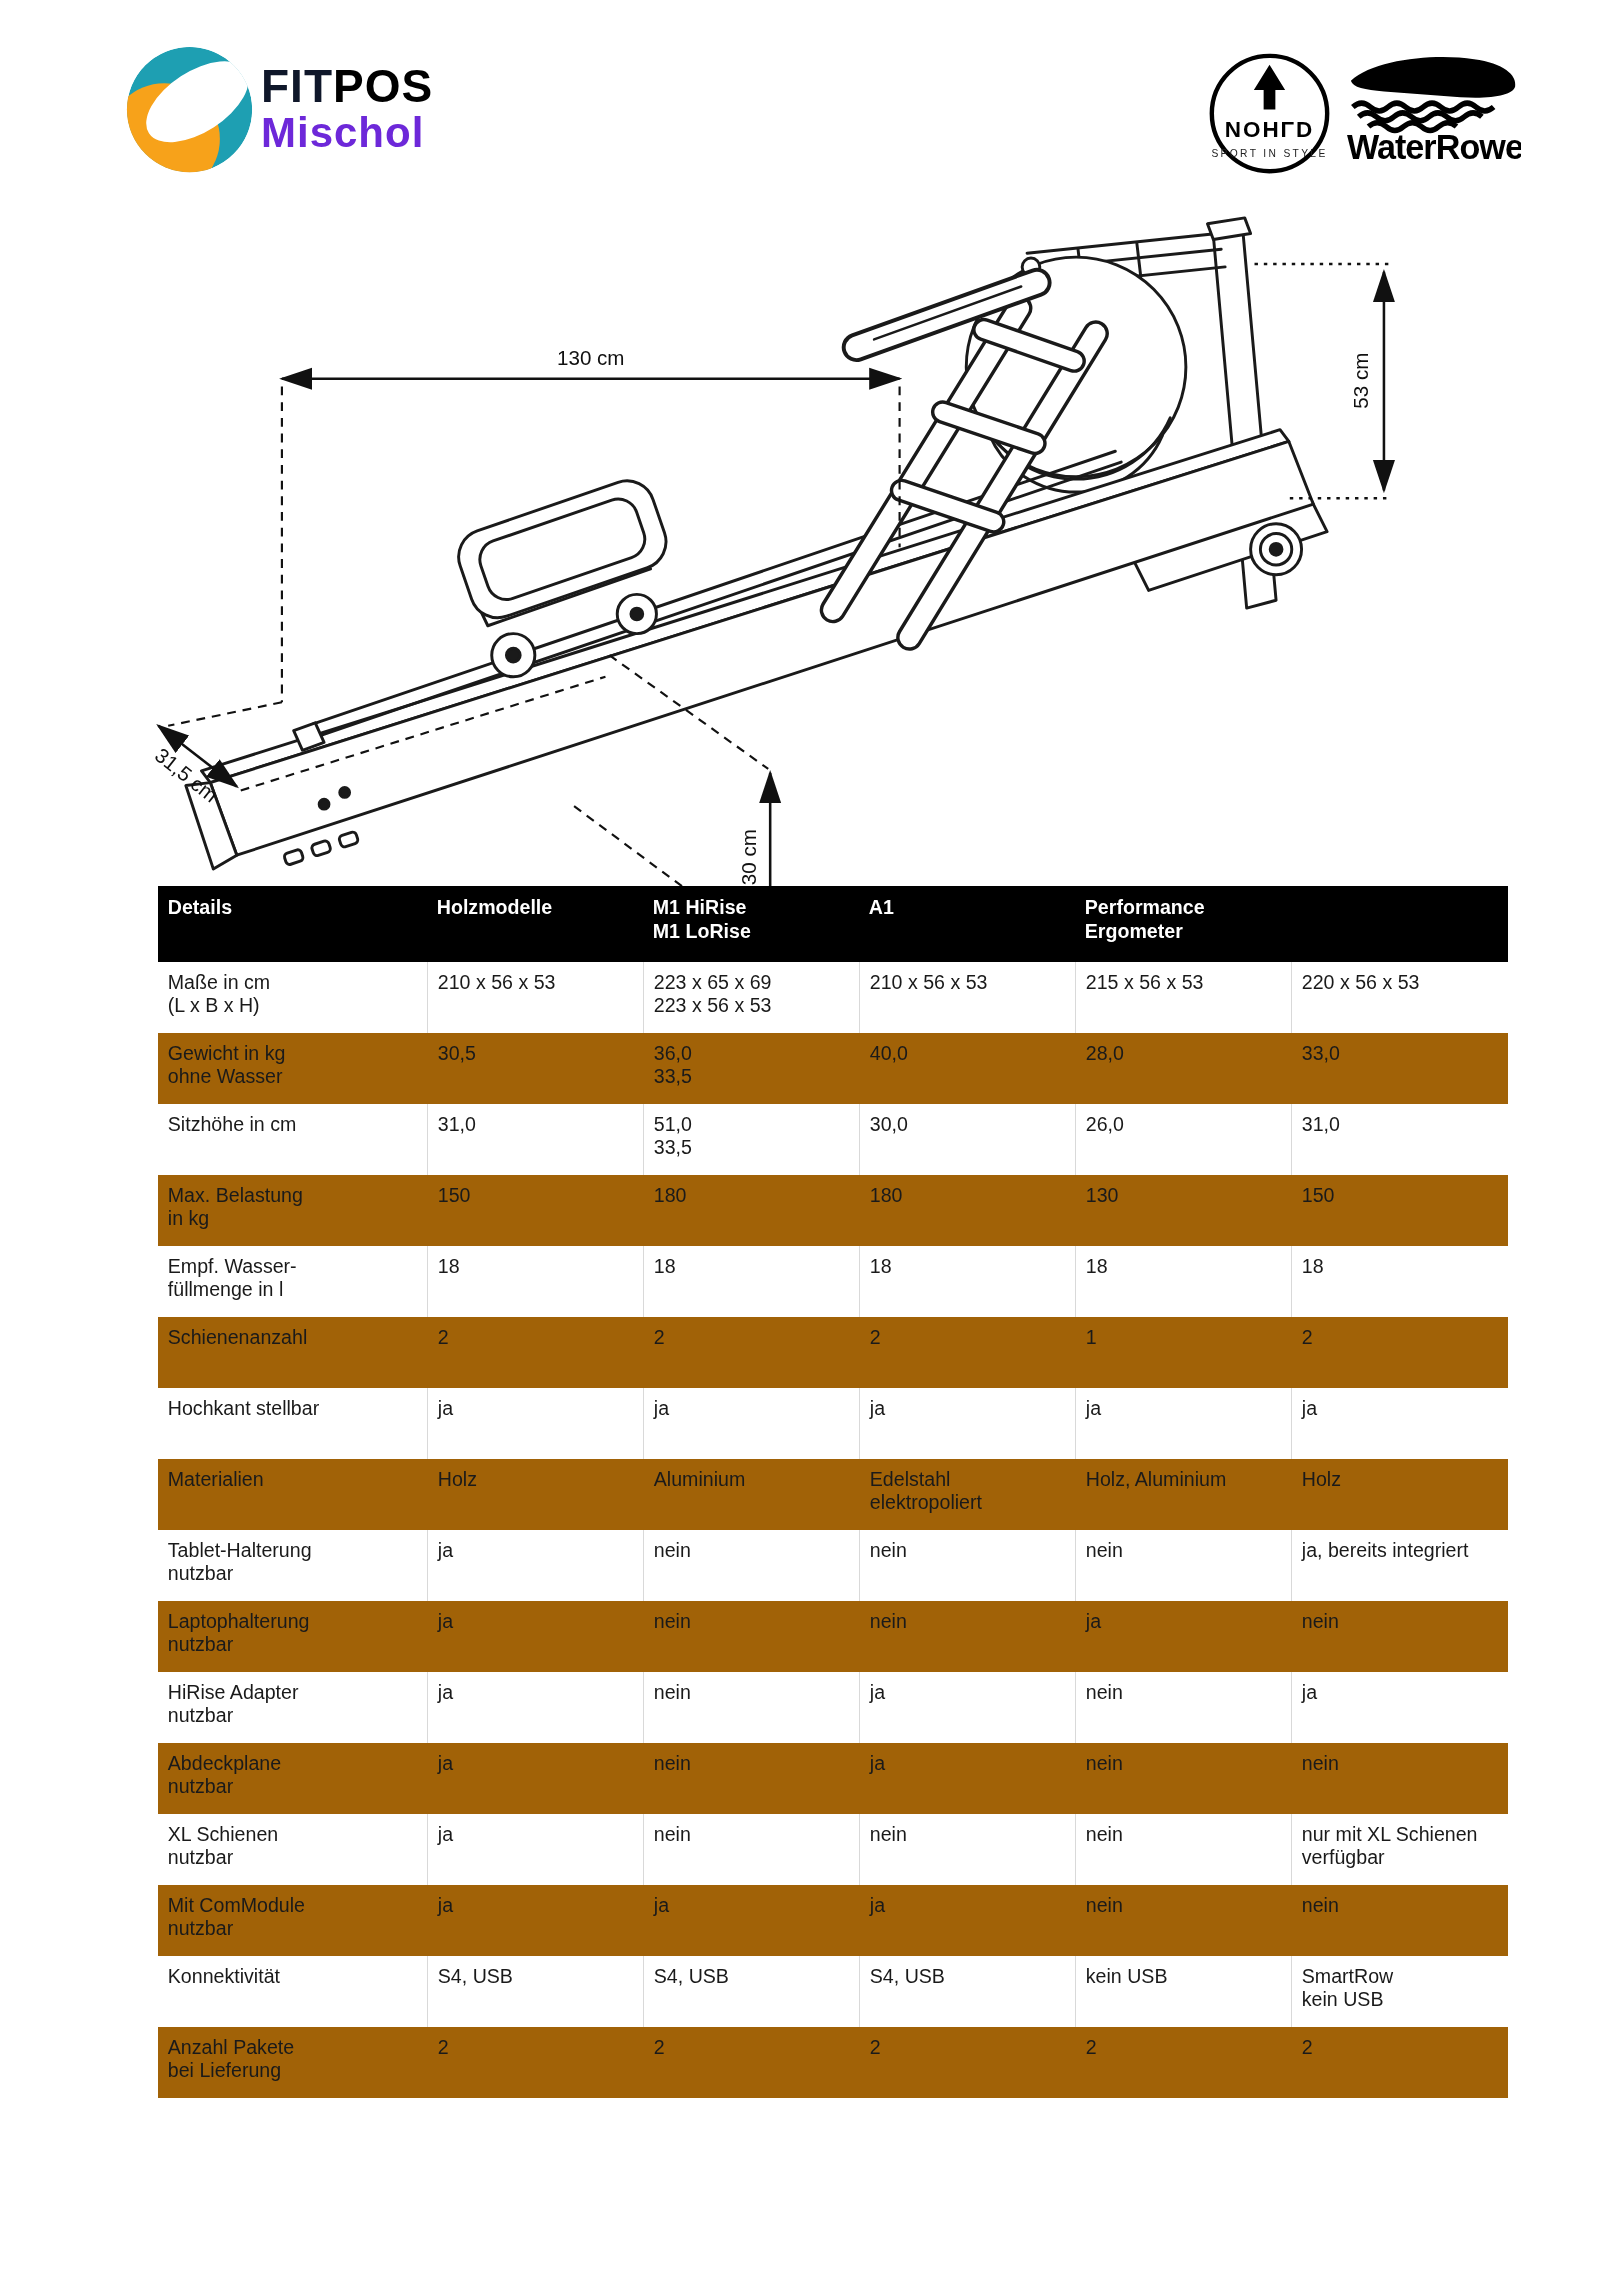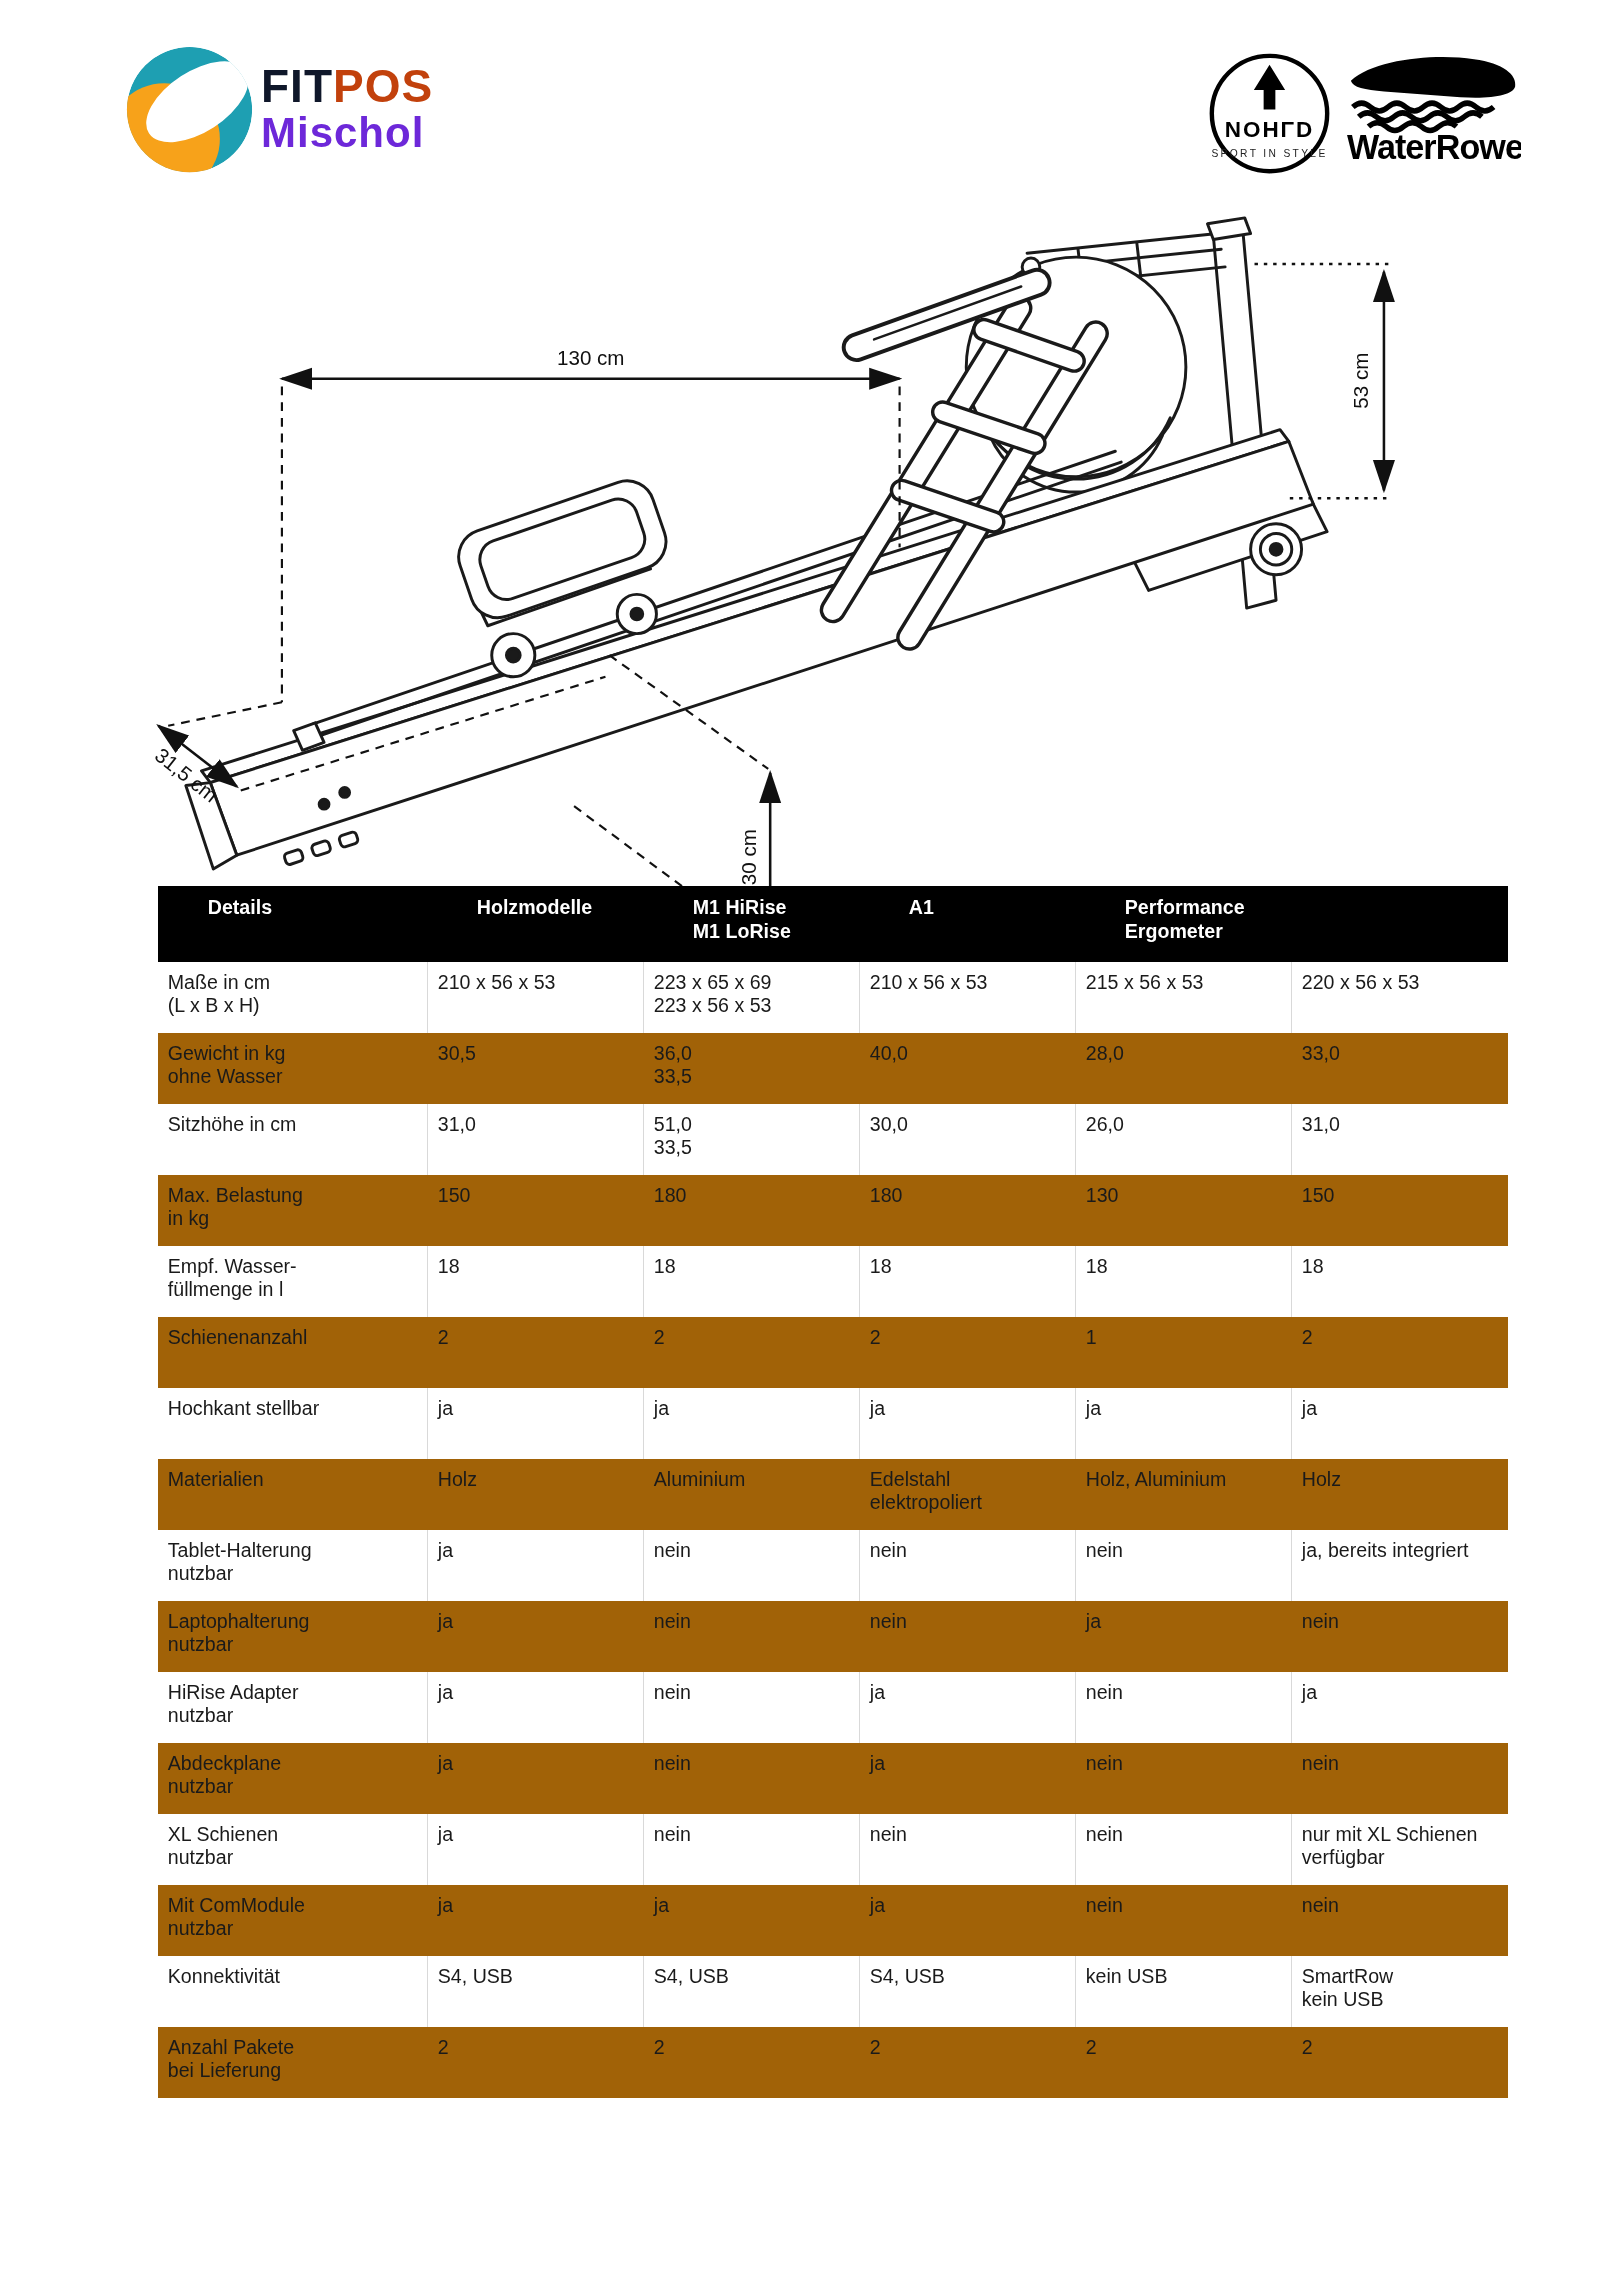--- a/index.html
+++ b/index.html
@@ -10,21 +10,21 @@
   .abs{position:absolute;}
 
   
   #fitpos-words{left:261px;top:63px;}
   .fitpos-line1{font-size:46px;font-weight:800;letter-spacing:1px;line-height:47px;}
   .fitpos-line2{font-size:42px;font-weight:700;letter-spacing:1px;line-height:45px;color:#6d28d9;}
 
   
   #spec-table{left:158px;top:886px;width:1350px;font-size:19.6px;}
   .t-header{display:flex;background:#000;color:#fff;font-weight:bold;
-            min-height:76px;line-height:24.5px;padding-left:40px;}
+            min-height:76px;line-height:24.5px;}
   .hcell{padding:8.8px 9.8px 0 9.8px;box-sizing:border-box;}
   .t-row{display:flex;min-height:71px;line-height:23.5px;background:#fff;}
   .t-row.shaded{background:#a16207;}
   .cell{padding:8.8px 9.8px 5.9px 9.8px;box-sizing:border-box;border-left:1px solid transparent;}
   .t-row .cell:first-child{border-left:none;}
   .t-row:not(.shaded) .cell{border-left-color:#d9d9d9;}
   .t-row:not(.shaded) .cell:first-child{border-left:none;}
   .col0{width:269px;flex:0 0 269px;}
   .colN{width:216px;flex:0 0 216px;}
 
@@ -39,21 +39,21 @@
         <circle cx="68" cy="70" r="64"></circle>
       </clipPath>
     </defs>
   <g clip-path="url(#lc)">
     <circle cx="68" cy="70" r="64" fill="#1e9fb2"></circle>
     <circle cx="42" cy="100" r="57" fill="#f7a21a"></circle>
     <ellipse cx="76" cy="62" rx="59" ry="31" fill="#ffffff" transform="rotate(-33 76 62)"></ellipse>
   </g>
 </svg>
 <div class="abs" id="fitpos-words">
-  <div class="fitpos-line1"><span style="color:#0f172a">FIT</span><span style="color:#c2410c">POS</span></div>
+  <div class="fitpos-line1"><span style="color:#0f172a">FIT</span><span style="color:#000000">POS</span></div>
   <div class="fitpos-line2">Mischol</div>
 </div>
 
 <svg class="abs" style="left:1204px;top:49px" width="131" height="131" viewBox="0 0 134 134">
   <circle cx="67" cy="66" r="59" fill="none" stroke="#000" stroke-width="4.5"></circle>
   <path d="M67,16 L83,42 L73,42 L73,62 L61,62 L61,42 L51,42 Z" fill="#000"></path>
   <text x="67" y="90" text-anchor="middle" font-size="23" font-weight="bold" letter-spacing="2" fill="#000">NOHΓD</text>
   <text x="67" y="110" text-anchor="middle" font-size="10.5" letter-spacing="2.4" fill="#222">SPORT IN STYLE</text>
 </svg>
 

